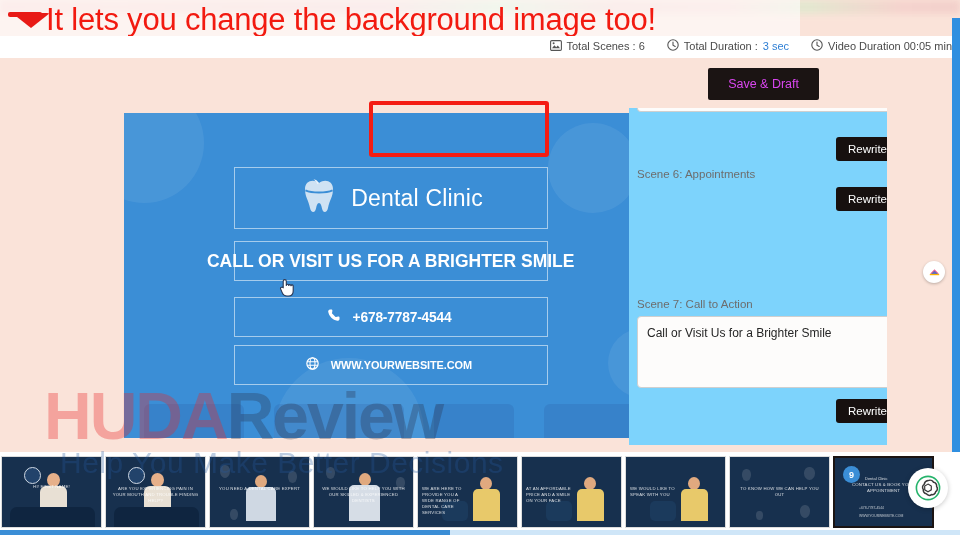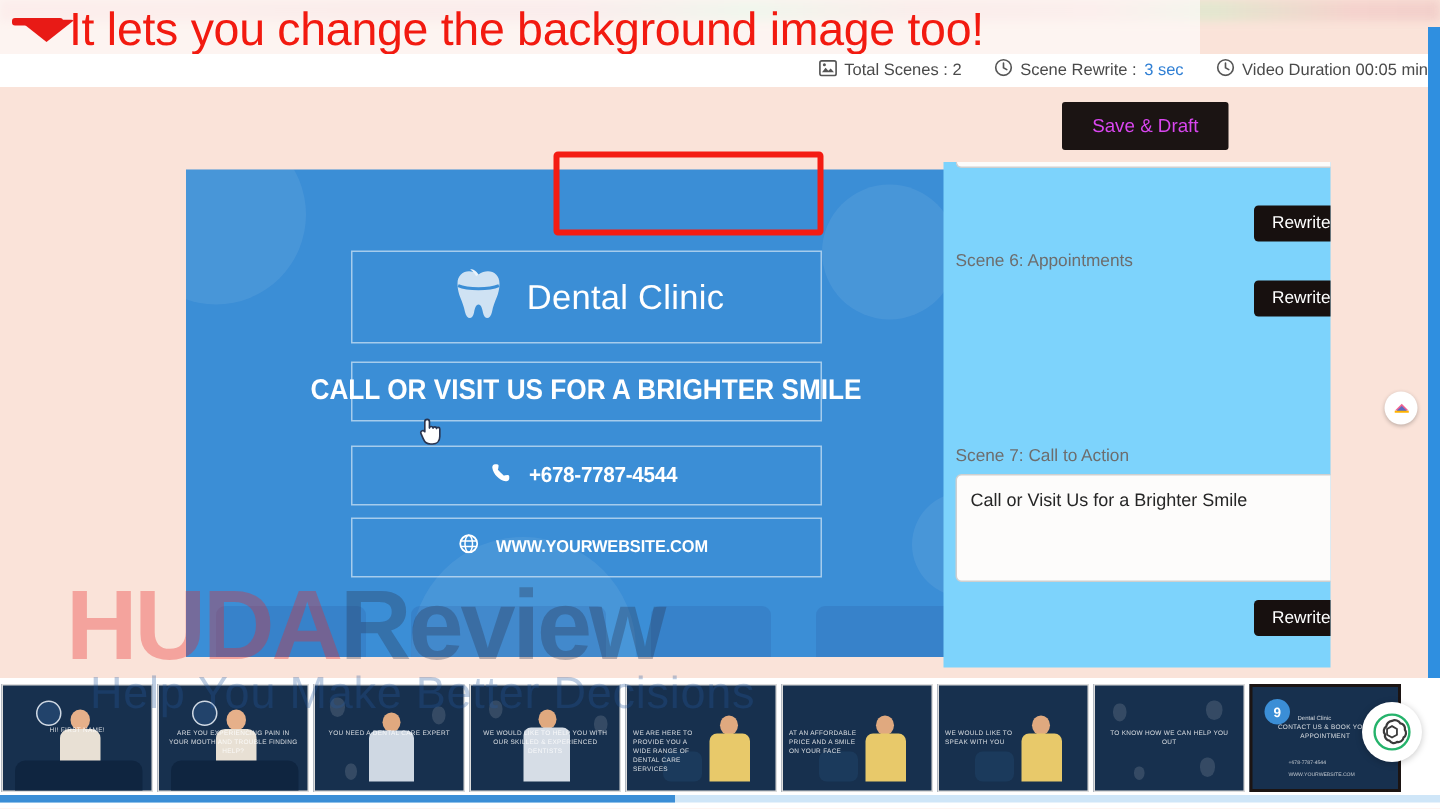--- a/index.html
+++ b/index.html
@@ -293,31 +293,31 @@
     <div class="status-row">
 
       <div class="status-item">
         <span class="sv">
           <svg width="12" height="11" viewBox="0 0 12 11">
             <rect x="0.6" y="0.6" width="10.8" height="9.8" rx="1.2" fill="none" stroke="#555" stroke-width="1.1"></rect>
             <path d="M2 8.2 L4.4 5.2 L6.2 7.2 L7.8 5.6 L10 8.2 Z" fill="#555"></path>
             <circle cx="3.6" cy="3.2" r="1" fill="#555"></circle>
           </svg>
         </span>
-        <span>Total Scenes : 2</span>
+        <span>Total Scenes : 6</span>
       </div>
 
       <div class="status-item">
         <span class="sv">
           <svg width="12" height="12" viewBox="0 0 12 12">
             <circle cx="6" cy="6" r="5.2" fill="none" stroke="#555" stroke-width="1.1"></circle>
             <path d="M6 3.1 V6.2 L8.2 7.4" fill="none" stroke="#555" stroke-width="1.1" stroke-linecap="round"></path>
           </svg>
         </span>
-        <span>Scene Rewrite : </span>
+        <span>Total Duration : </span>
         <span class="status-accent">3 sec</span>
       </div>
 
       <div class="status-item">
         <span class="sv">
           <svg width="12" height="12" viewBox="0 0 12 12">
             <circle cx="6" cy="6" r="5.2" fill="none" stroke="#555" stroke-width="1.1"></circle>
             <path d="M6 3.1 V6.2 L8.2 7.4" fill="none" stroke="#555" stroke-width="1.1" stroke-linecap="round"></path>
           </svg>
         </span>

